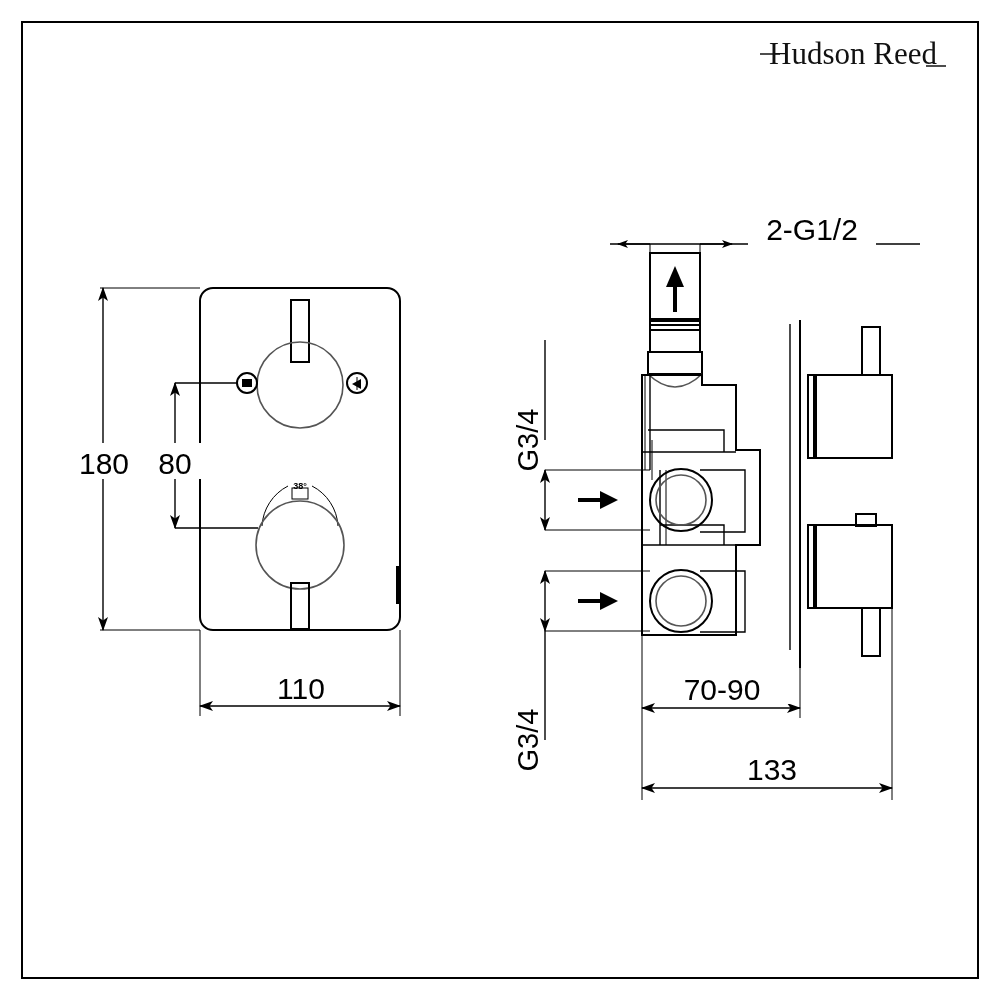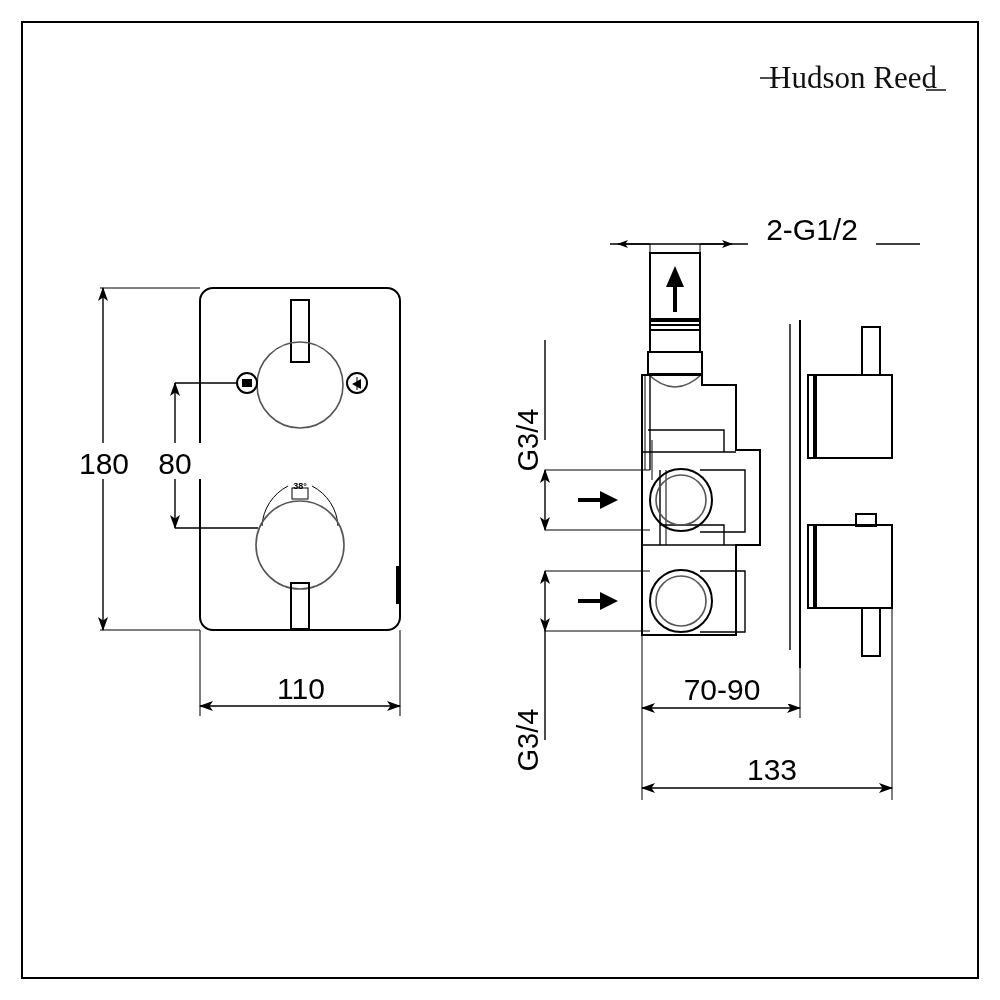--- a/index.html
+++ b/index.html
@@ -23,21 +23,21 @@
   #drawing-svg {
     position: absolute;
     left: 0;
     top: 0;
     width: 1000px;
     height: 1000px;
   }
   .brand-wrap {
     position: absolute;
     right: 52px;
-    top: 56px;
+    top: 32px;
     text-align: right;
     line-height: 1;
   }
   text {
     font-family: "Liberation Sans", sans-serif;
     fill: #000000;
   }
   .dim-label {
     font-size: 30px;
   }

